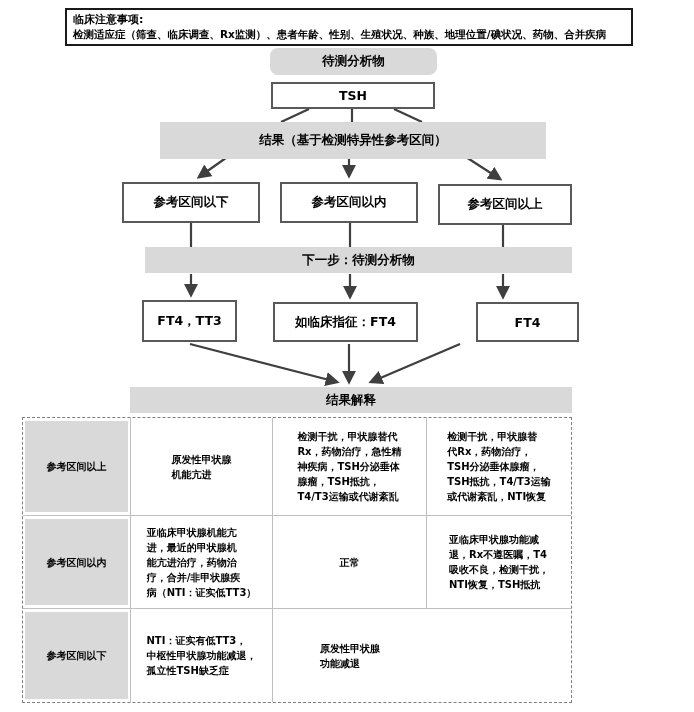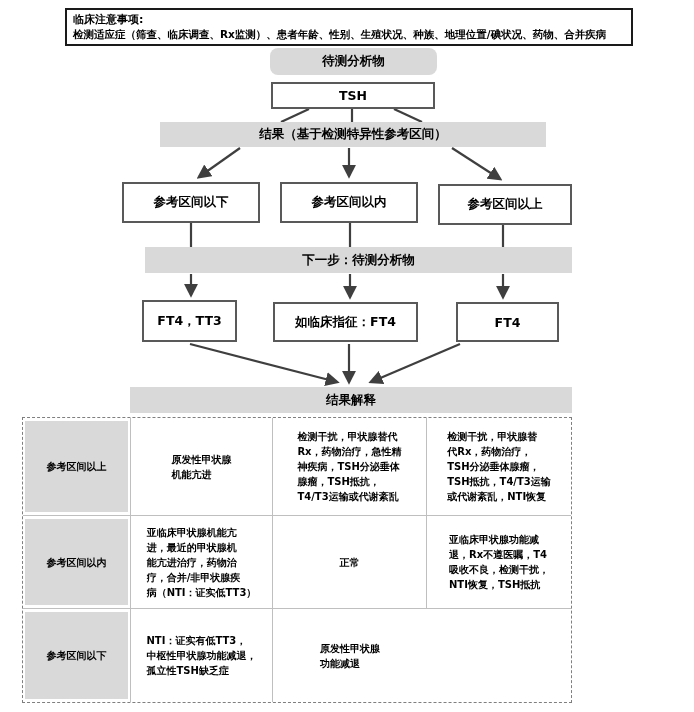--- a/index.html
+++ b/index.html
@@ -18,28 +18,28 @@
   .gbar{
     position:absolute;background:#d9d9d9;display:flex;align-items:center;justify-content:center;
     font-size:12.5px;z-index:2;box-sizing:border-box;
   }
   .wbox{
     position:absolute;background:#ffffff;border:2px solid #595959;display:flex;align-items:center;
     justify-content:center;font-size:12.5px;z-index:2;box-sizing:border-box;
   }
   #bar-analyte{left:270px;top:48px;width:167px;height:27px;border-radius:8px;}
   #box-tsh{left:271px;top:82px;width:164px;height:27px;}
-  #bar-result{left:160px;top:122px;width:386px;height:25px;}
+  #bar-result{left:160px;top:122px;width:386px;height:37px;}
   #box-below{left:122px;top:182px;width:138px;height:41px;}
   #box-within{left:280px;top:182px;width:138px;height:41px;}
   #box-above{left:438px;top:184px;width:134px;height:41px;}
   #bar-next{left:145px;top:247px;width:427px;height:26px;}
   #box-ft4tt3{left:142px;top:300px;width:95px;height:42px;}
   #box-ifft4{left:273px;top:302px;width:145px;height:40px;}
-  #box-ft4{left:456px;top:302px;width:103px;height:40px;}
+  #box-ft4{left:476px;top:302px;width:103px;height:40px;}
   #bar-interp{left:130px;top:387px;width:442px;height:26px;}
   .itable{
     position:absolute;left:22px;top:417px;width:550px;height:286px;box-sizing:border-box;
     border:1px dashed #7f7f7f;display:grid;z-index:2;
     grid-template-columns:108px 142px 154px 1fr;
     grid-template-rows:98px 93px 1fr;
   }
   .tcell{
     display:flex;align-items:center;justify-content:center;
     font-size:10px;line-height:1.5;padding:3px 6px;box-sizing:border-box;

